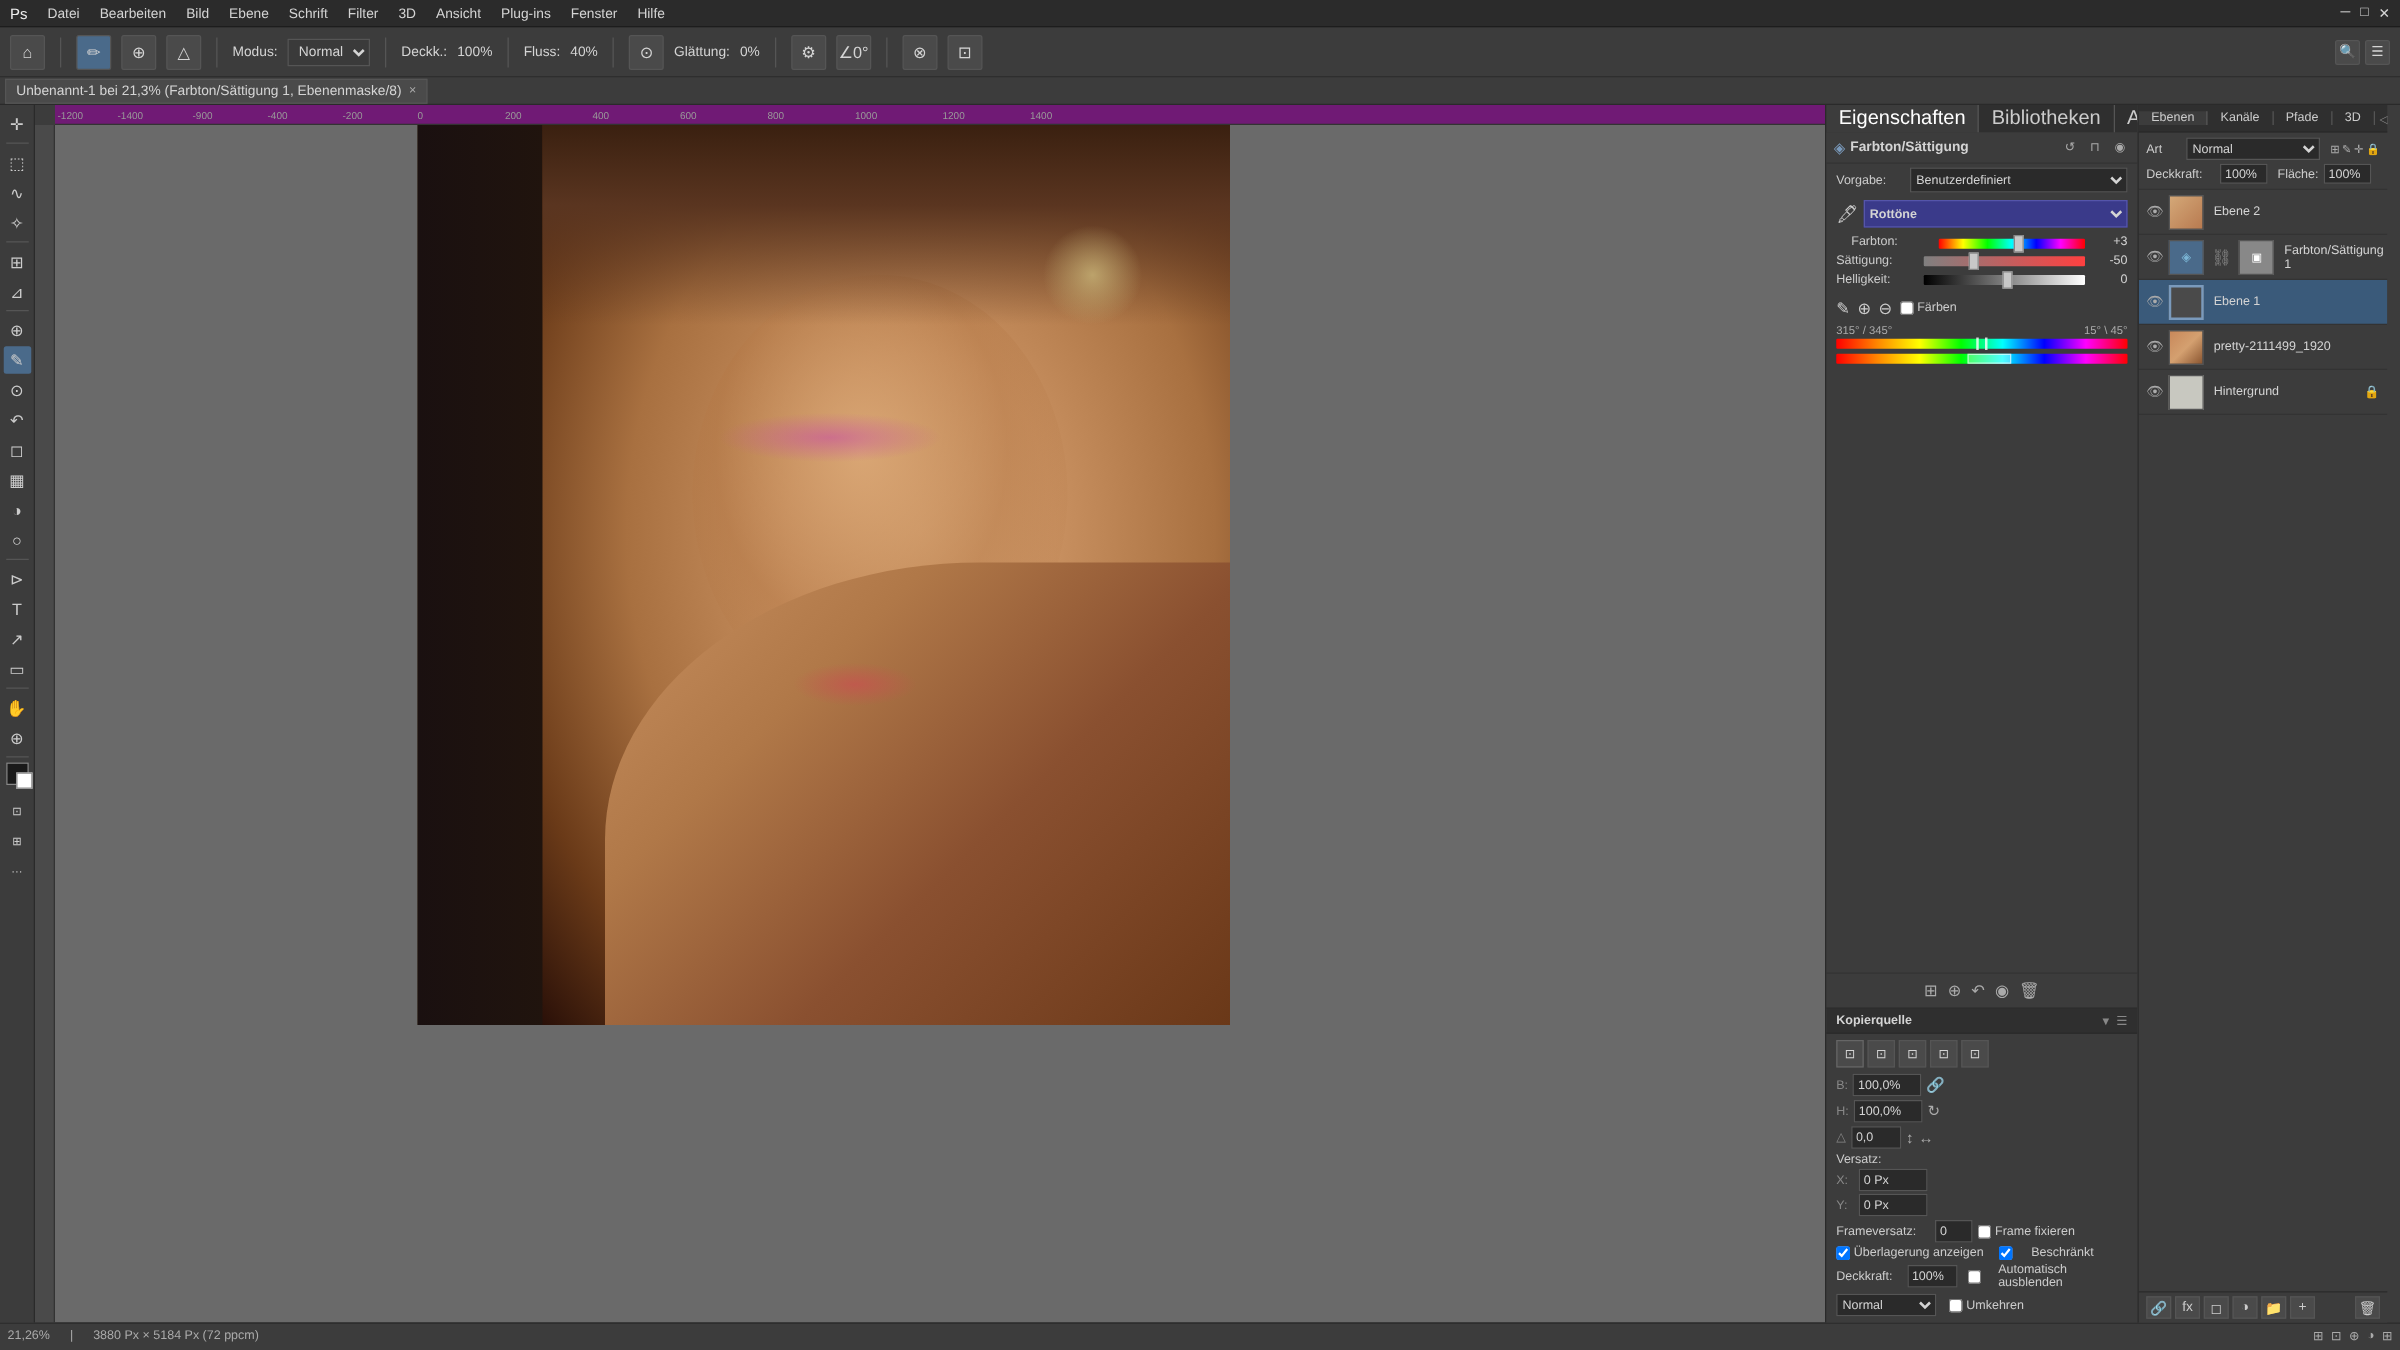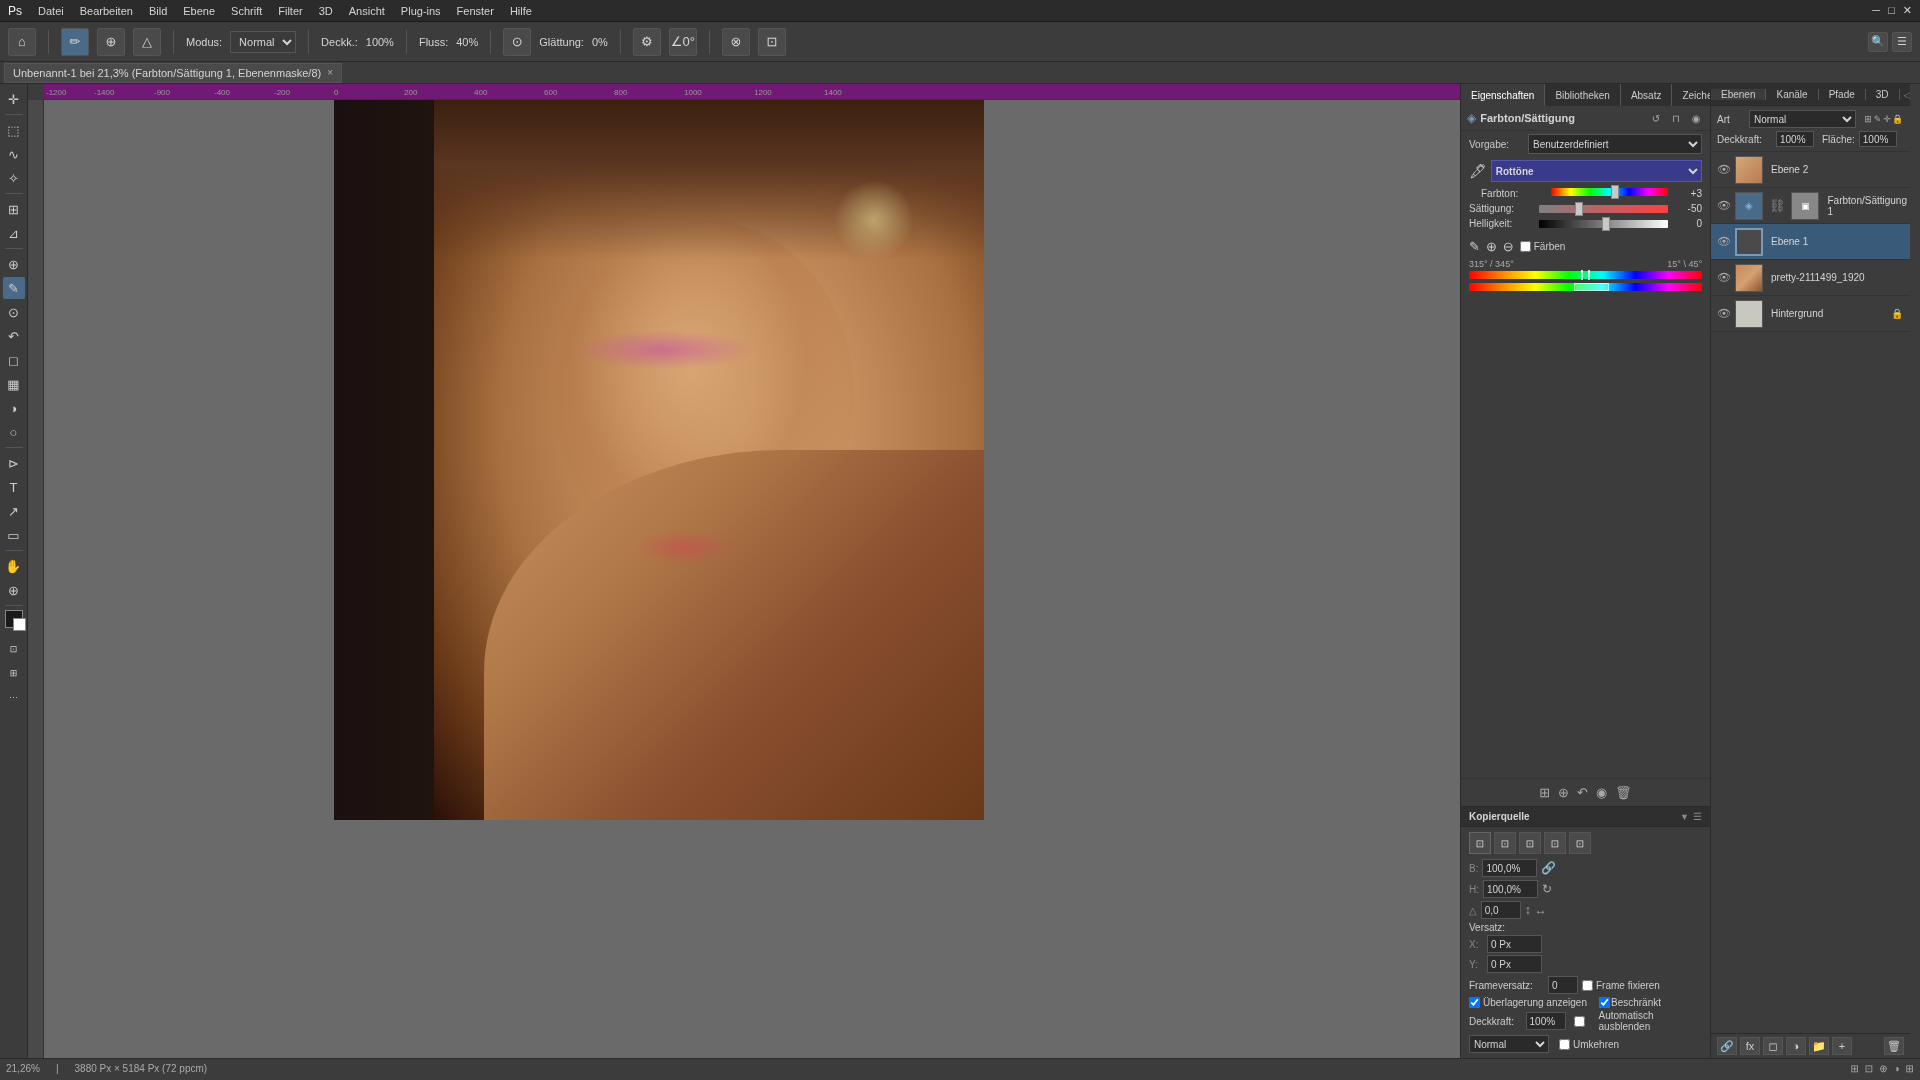--- a/index.html
+++ b/index.html
@@ -28,21 +28,21 @@
     .left-toolbox { width: 28px; background: #3c3c3c; border-right: 1px solid #2a2a2a; display: flex; flex-direction: column; align-items: center; padding: 4px 0; gap: 2px; overflow: hidden; }
     .tool-btn { width: 22px; height: 22px; display: flex; align-items: center; justify-content: center; cursor: pointer; font-size: 13px; color: #ccc; border-radius: 2px; }
     .tool-btn.active { background: #4a6a8a; }
     .tool-sep { width: 18px; height: 1px; background: #555; margin: 2px 0; }
 
     
     .canvas-area { flex: 1; display: flex; flex-direction: column; position: relative; overflow: hidden; }
     .ruler-h { height: 16px; background: #701a75; border-bottom: 1px solid #333; display: flex; align-items: center; margin-left: 16px; overflow: hidden; position: relative; }
     .ruler-v { width: 16px; background: #4a4a4a; border-right: 1px solid #333; position: absolute; left: 0; top: 0; bottom: 0; }
     .panel-tabs { display: flex; background: #2f2f2f; height: 22px; }
-    .panel-tab { padding: 0 10px; font-size: 10px; color: #ccc; cursor: pointer; display: flex; align-items: center; border-right: 1px solid #555; }
+    .panel-tab { padding: 0 10px; font-size: 16px; color: #ccc; cursor: pointer; display: flex; align-items: center; border-right: 1px solid #555; }
     .panel-tab.active { background: #3c3c3c; color: #fff; }
     .panel-icon-btn { width: 16px; height: 16px; display: flex; align-items: center; justify-content: center; cursor: pointer; font-size: 10px; color: #aaa; }
     .layer-item { display: flex; align-items: center; padding: 3px 6px; gap: 4px; border-bottom: 1px solid #333; cursor: pointer; height: 36px; }
     .layer-item.active { background: #3a5a7a; }
     .lb-btn { width: 20px; height: 18px; background: #4a4a4a; border: 1px solid #555; cursor: pointer; display: flex; align-items: center; justify-content: center; font-size: 11px; color: #ccc; }
 
     
     .status-bar { height: 20px; background: #3c3c3c; border-top: 1px solid #2a2a2a; display: flex; align-items: center; padding: 0 6px; gap: 16px; font-size: 10px; color: #aaa; }
 
     
@@ -250,21 +250,21 @@
       </div>
 
       <div style="display:flex;align-items:center;padding:3px 8px;gap:4px;">
         <span style="font-size:14px;color:#ccc;cursor:pointer;">🖋</span>
         <select style="background:#3a3a8a;border:1px solid #5555aa;color:#d4d4d4;font-size:10px;flex:1;height:22px;font-weight:bold;">
           <option>Rottöne</option>
         </select>
       </div>
 
       <div style="padding:3px 8px;">
-        <div style="display:flex;align-items:flex-start;margin-bottom:2px;padding-left:12px;">
+        <div style="display:flex;align-items:flex-end;margin-bottom:2px;padding-left:12px;">
           <span style="font-size:10px;color:#ccc;width:70px;">Farbton:</span>
           <div style="flex:1;height:8px;background:linear-gradient(to right,#ff0000,#ffff00,#00ff00,#00ffff,#0000ff,#ff00ff,#ff0000);border-radius:1px;position:relative;cursor:pointer;">
             <div style="width:8px;height:14px;background:#c8c8c8;position:absolute;left:51%;top:-3px;border:1px solid #888;cursor:ew-resize;"></div>
           </div>
           <span style="width:30px;text-align:right;font-size:10px;color:#d4d4d4;margin-left:4px;">+3</span>
         </div>
 
         <div style="display:flex;align-items:center;margin-bottom:2px;margin-top:4px;">
           <span style="font-size:10px;color:#ccc;width:70px;">Sättigung:</span>
           <div style="flex:1;height:8px;background:linear-gradient(to right,#808080,#ff4040);border-radius:1px;position:relative;cursor:pointer;">
@@ -368,21 +368,21 @@
               <input type="checkbox" style="">
               <span>Frame fixieren</span>
             </label>
           </div>
 
           <div style="display:flex;align-items:center;gap:4px;margin-bottom:2px;">
             <label style="display:flex;align-items:center;gap:3px;font-size:10px;color:#ccc;">
               <input type="checkbox" checked="" style="">
               <span>Überlagerung anzeigen</span>
             </label>
-            <label style="display:flex;align-items:center;gap:1px;font-size:10px;color:#ccc;margin-left:8px;">
+            <label style="display:flex;align-items:center;gap:15px;font-size:10px;color:#ccc;margin-left:8px;">
               <input type="checkbox" checked="" style="">
               <span>Beschränkt</span>
             </label>
           </div>
 
           <div style="display:flex;align-items:center;gap:4px;margin-bottom:2px;">
             <span style="font-size:10px;color:#ccc;width:55px;">Deckkraft:</span>
             <input style="background: rgb(42, 42, 42); border: 1px solid rgb(85, 85, 85); color: rgb(212, 212, 212); font-size: 10px; width: 40px; height: 18px; padding: 0px 3px;" type="text" value="100%">
             <label style="display:flex;align-items:center;gap:14px;font-size:10px;color:#ccc;margin-left:4px;">
               <input type="checkbox" style="">

